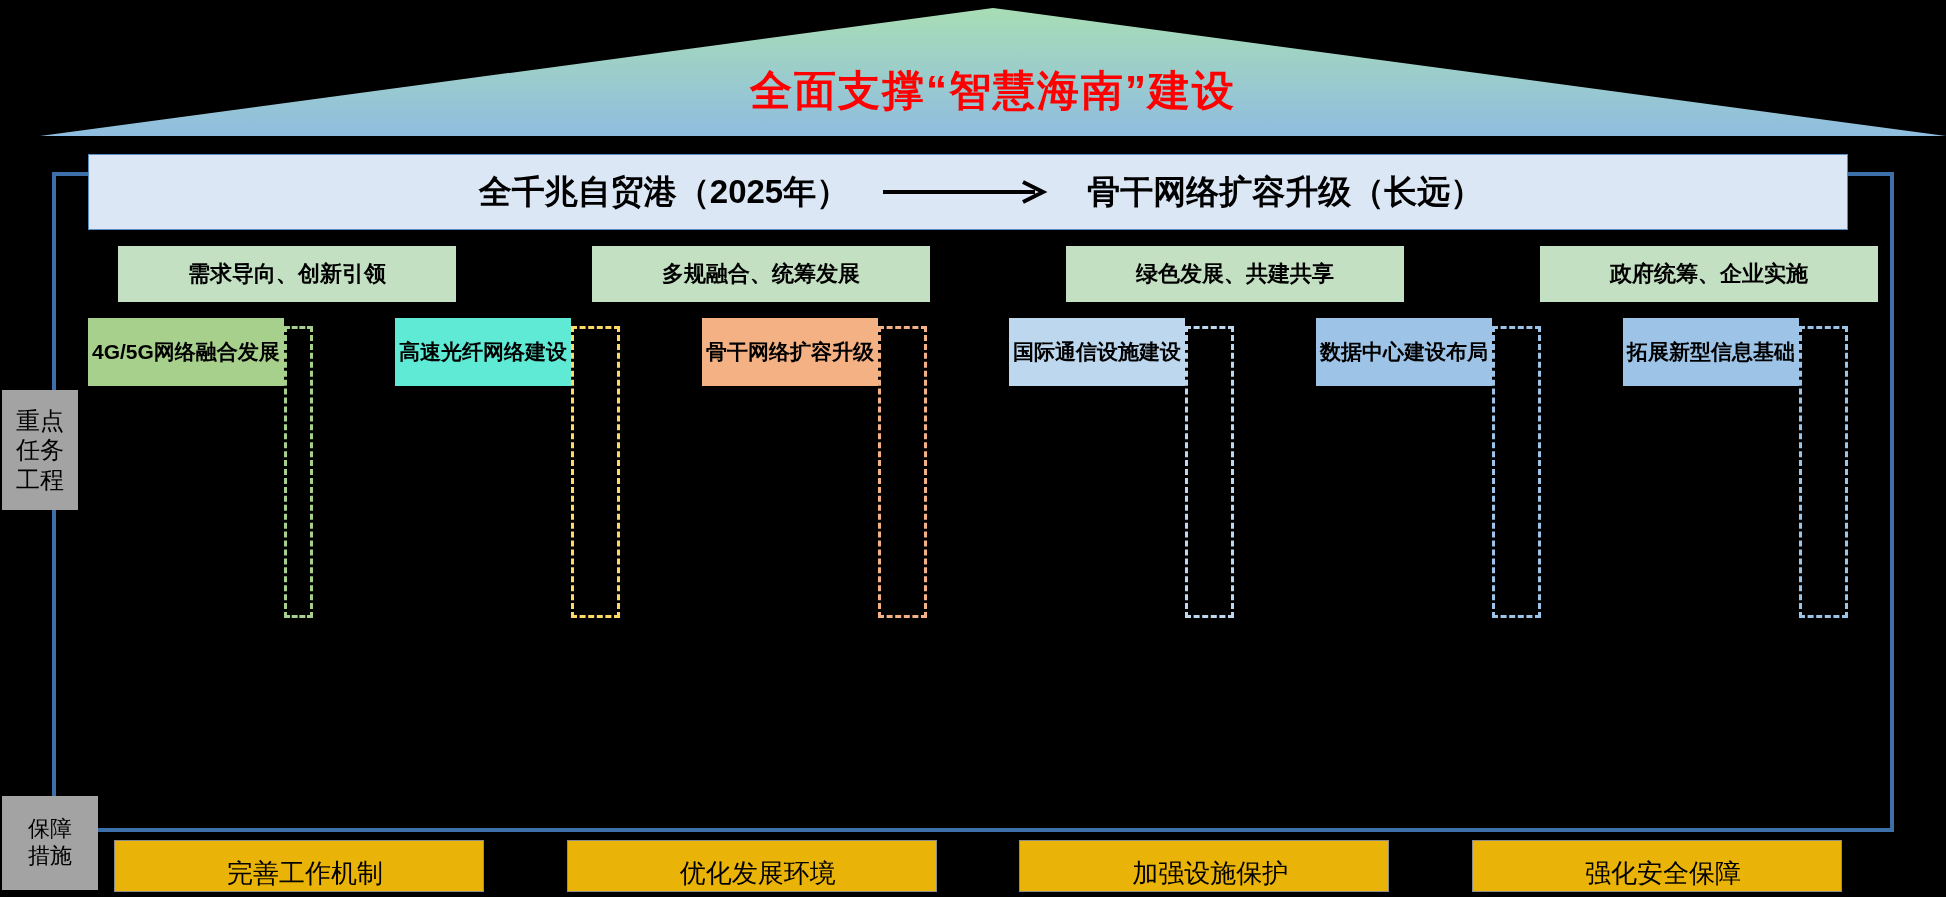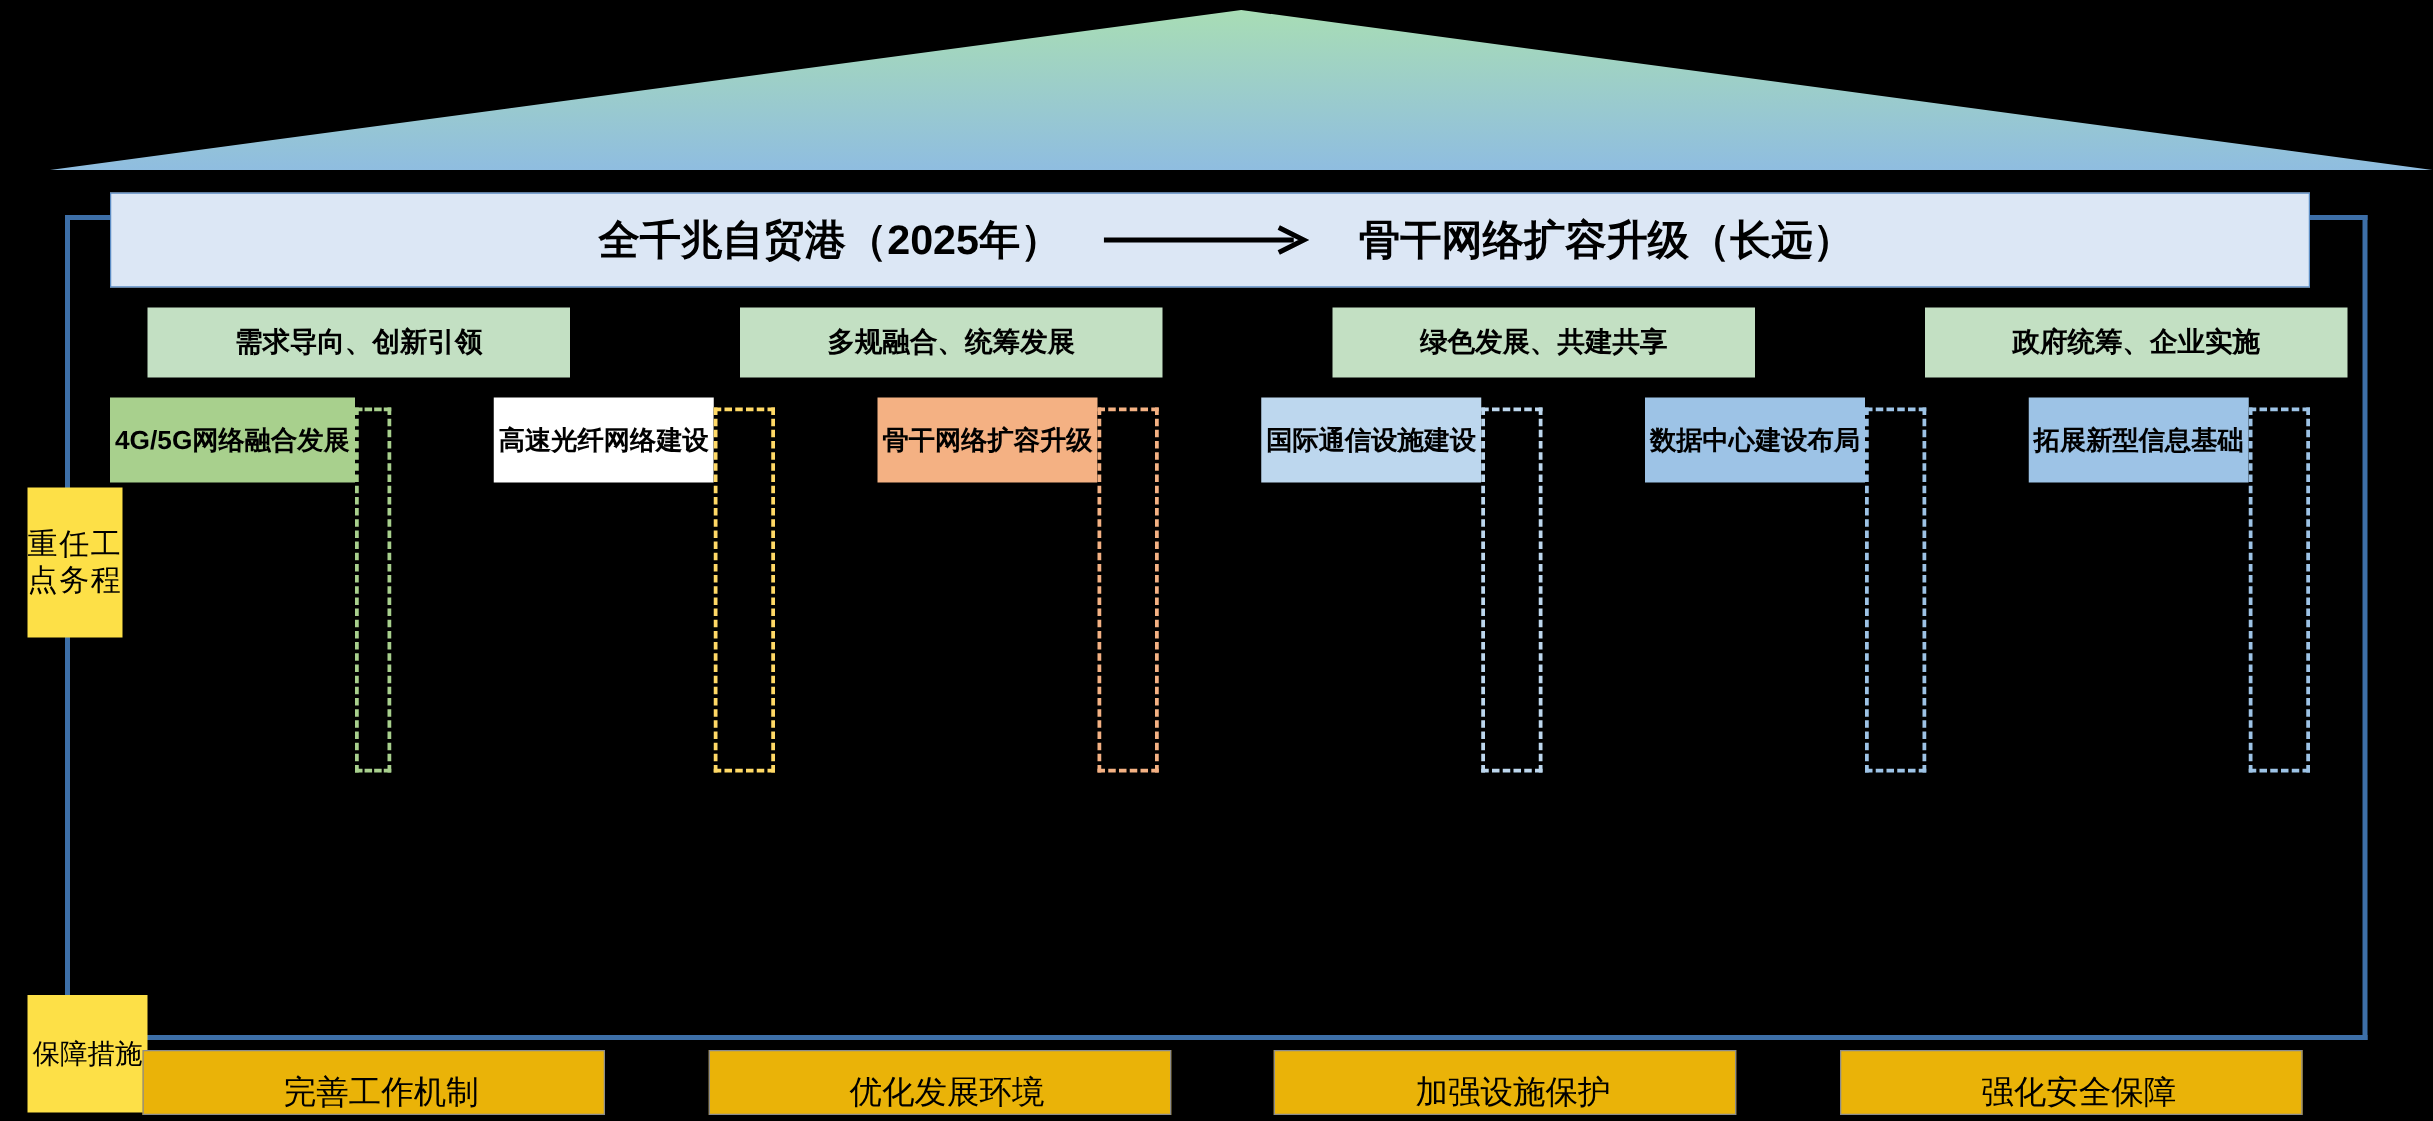--- a/index.html
+++ b/index.html
@@ -171,29 +171,28 @@
     flex: 1 1 auto;
     margin-top: 8px;
     border: 3px dashed #999999;
     background: #000000;
     box-sizing: border-box;
   }
 
   
   .side-label {
     position: absolute;
-    background: #fde047;
-    display: flex;
-    flex-direction: row;
+    background: #a3a3a3;
+    display: flex;
+    flex-direction: column;
     align-items: center;
     justify-content: center;
     color: #000000;
     font-size: 24px;
     line-height: 1.22;
-    margin-left: 20px;
   }
   #label-tasks {
     left: 2px;
     top: 390px;
     width: 76px;
     height: 120px;
   }
   #label-measures {
     left: 2px;
     top: 796px;
@@ -236,20 +235,21 @@
   <div class="roof">
     <svg viewBox="0 0 1906 130" preserveAspectRatio="none">
       <defs>
         <linearGradient id="roofGrad" x1="0" y1="0" x2="0" y2="1">
           <stop offset="0%" stop-color="#a8ddb5"></stop>
           <stop offset="100%" stop-color="#8fbde0"></stop>
         </linearGradient>
       </defs>
       <polygon points="953,0 1906,128 0,128" fill="url(#roofGrad)"></polygon>
     </svg>
+    <div class="roof-title">全面支撑“智慧海南”建设</div>
   </div>
 
   <div class="frame-top-left"></div>
   <div class="frame-top-right"></div>
   <div class="frame-left"></div>
   <div class="frame-right"></div>
   <div class="frame-bottom"></div>
 
   <div class="vision-bar">
     <span class="vision-text">全千兆自贸港（2025年）</span>
@@ -280,21 +280,21 @@
   <div class="tasks">
     <div class="task-col">
       <div class="task-head" style="background:#a8d08d">
         <span>4G/5G网络融合发展</span>
       </div>
       <div class="task-body" style="border-color:#a8d08d">
         <span></span>
       </div>
     </div>
     <div class="task-col">
-      <div class="task-head" style="background:#ffffff">
+      <div class="task-head" style="background:#5eead4">
         <span>高速光纤网络建设</span>
       </div>
       <div class="task-body" style="border-color:#ffd966">
         <span></span>
       </div>
     </div>
     <div class="task-col">
       <div class="task-head" style="background:#f4b183">
         <span>骨干网络扩容升级</span>
       </div>

